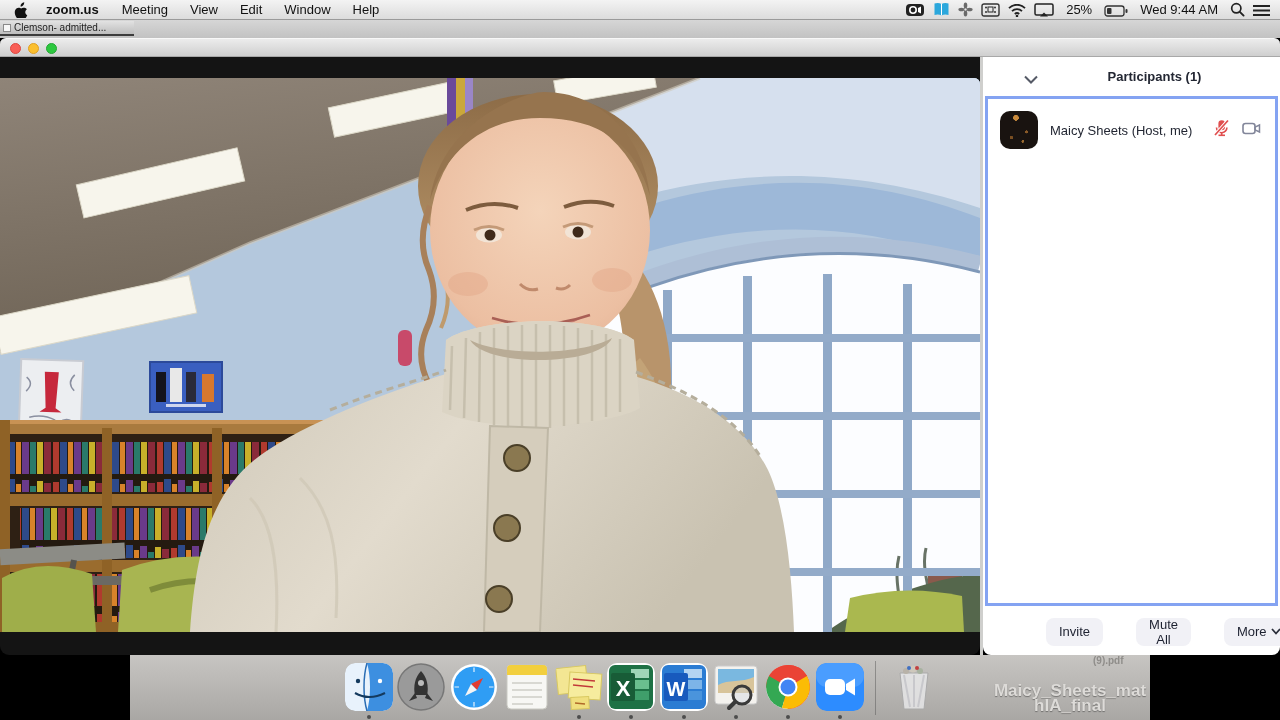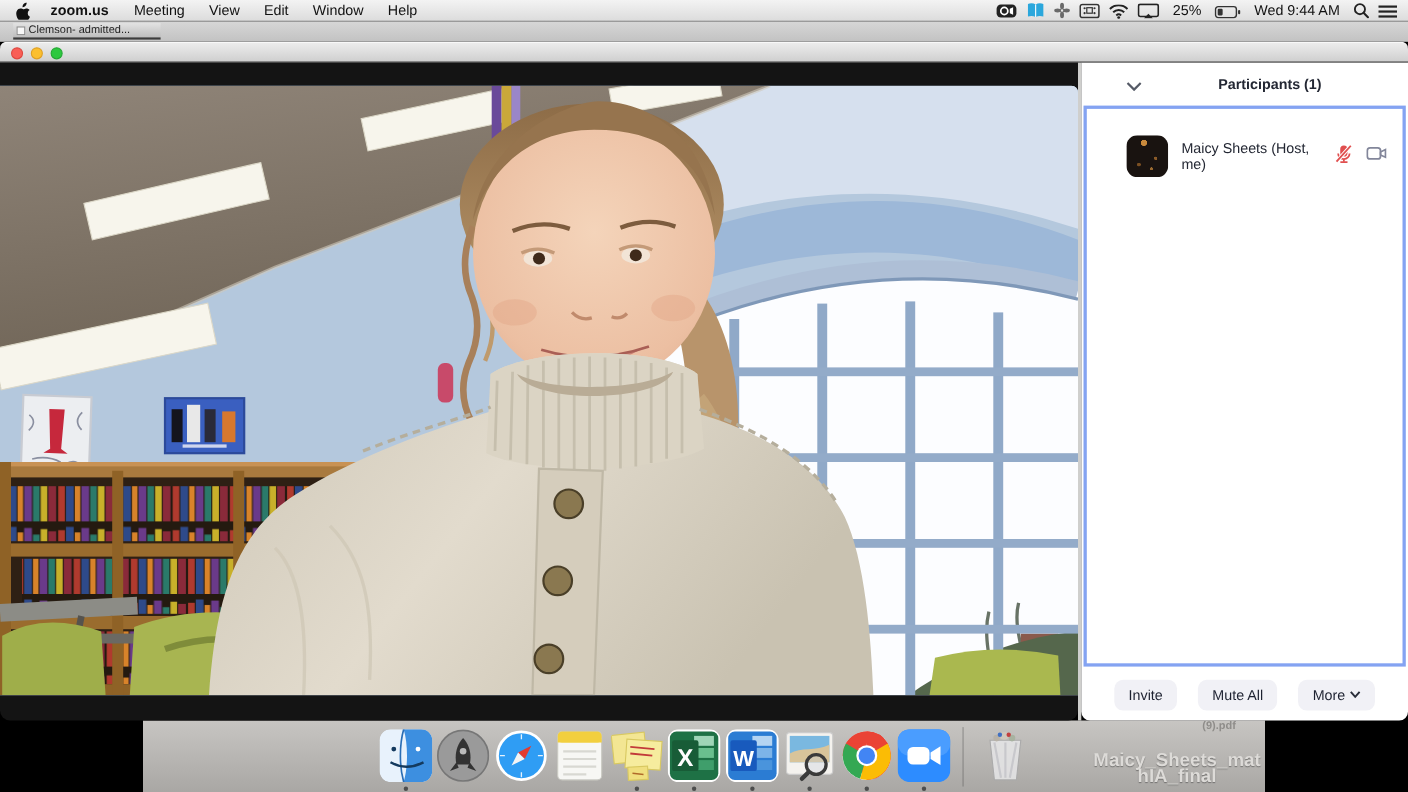--- a/index.html
+++ b/index.html
@@ -12,21 +12,21 @@
   .menu-item { padding:0 11px; line-height:20px; }
   .app-name { font-weight:bold; padding:0 12px; }
   #apple-logo { padding:0 6px 0 14px; display:flex; align-items:center; }
   #menubar .right { margin-left:auto; display:flex; align-items:flex-end; gap:8px; padding-right:10px; }
   .status-ico { display:flex; align-items:center; }
   .clock { padding:0 4px; font-size:13px; }
   .battery-wrap { display:flex; align-items:center; gap:4px; }
 
   
   #bg-strip { left:0; top:20px; width:1280px; height:18px; background:linear-gradient(#d6d6d6,#c2c2c2); z-index:10; }
-  #bg-tab { left:12px; top:1px; width:134px; height:15px; background:linear-gradient(#e2e2e2,#bdbdbd); border-bottom:2px solid #3c3c3c; display:flex; align-items:center; gap:3px; padding-left:3px; font-size:10px; color:#222; position:absolute; }
+  #bg-tab { left:0; top:1px; width:134px; height:15px; background:linear-gradient(#e2e2e2,#bdbdbd); border-bottom:2px solid #3c3c3c; display:flex; align-items:center; gap:3px; padding-left:3px; font-size:10px; color:#222; position:absolute; }
   #bg-tab .doc-box { width:8px; height:8px; border:1px solid #8a8a8a; background:#f8f8f8; }
 
   
   #titlebar { left:0; top:38px; width:1280px; height:19px; background:linear-gradient(#ececec,#cfcfcf); border-top:1px solid #f8f8f8; border-bottom:1px solid #a8a8a8; border-radius:6px 6px 0 0; z-index:20; }
   .traffic { position:absolute; top:4px; width:11px; height:11px; border-radius:50%; }
   #tl-red { left:10px; background:#f95e56; border:1px solid #dd4840; }
   #tl-yellow { left:28px; background:#fbbf2e; border:1px solid #dfa023; }
   #tl-green { left:46px; background:#2dc83f; border:1px solid #24a834; }
   #win-title { position:absolute; top:2px; left:0; width:100%; text-align:center; font-size:13px; color:#3a3a3a; }
 
@@ -39,26 +39,26 @@
   
   #video-window { left:0; top:57px; width:980px; height:598px; background:#141414; border-radius:0 0 9px 9px; z-index:20; }
   #video-frame { position:absolute; left:0; top:21px; width:980px; height:554px; overflow:hidden; border-radius:0 6px 0 0; background:#b4c8dd; }
 
   
   #panel { left:983px; top:57px; width:297px; height:598px; background:#fff; border-radius:0 0 8px 8px; z-index:20; }
   #panel-header { position:absolute; left:0; top:0; width:100%; height:39px; display:flex; align-items:center;margin-left:23px; }
   #panel-collapse { position:absolute; left:18px; top:13px; width:16px; height:12px; cursor:pointer; }
   #panel-title { width:100%; text-align:center; font-size:13px; font-weight:bold; color:#232733; }
   #panel-list { position:absolute; left:2px; top:39px; width:293px; height:510px; border:3px solid #84a3f2; background:#fff; }
-  .participant-row { display:flex; align-items:center; gap:12px; padding:24px 12px;margin-left:24px; }
+  .participant-row { display:flex; align-items:center; gap:12px; padding:12px 12px; }
   .avatar { width:38px; height:38px; border-radius:10px; background:radial-gradient(circle at 42% 18%, #c98a3c 0 7%, transparent 8%), radial-gradient(circle at 70% 55%, #8a5a28 0 4%, transparent 5%), radial-gradient(circle at 30% 70%, #7a4f22 0 4%, transparent 5%), radial-gradient(circle at 60% 80%, #9a6a30 0 3%, transparent 4%), #191310; }
   .participant-name { font-size:13px; color:#232733; flex:1; }
   .row-icons { display:flex; align-items:center; gap:12px; padding-right:2px; }
   #panel-footer { position:absolute; left:0; bottom:0; width:100%; height:47px; display:flex; align-items:center; justify-content:space-between; padding:0 30px; }
-  .panel-btn { background:#f1f1f6; border:none; border-radius:8px; height:28px; padding:0 13px; font-size:13px; color:#1d2130; font-family:"Liberation Sans",sans-serif; display:flex; align-items:center; gap:4px; cursor:pointer; }
+  .panel-btn { background:#f1f1f6; border:none; border-radius:8px; height:28px; padding:0 13px; font-size:13px; color:#1d2130; font-family:"Liberation Sans",sans-serif; display:flex; align-items:center; gap:4px; cursor:pointer;margin-left:33px; }
 
   
   #dock { left:130px; top:659px; width:1020px; height:61px; z-index:30; }
   .dock-icon { position:absolute; top:4px; width:48px; height:48px; }
   .dock-dot { position:absolute; top:56px; width:4px; height:4px; border-radius:50%; background:#4d4d4d; }
   .sq { width:48px; height:48px; border-radius:10px; }
   #dock-divider { position:absolute; left:745px; top:2px; width:1px; height:54px; background:rgba(80,80,80,.45); }
 </style>
 </head>
 <body>

